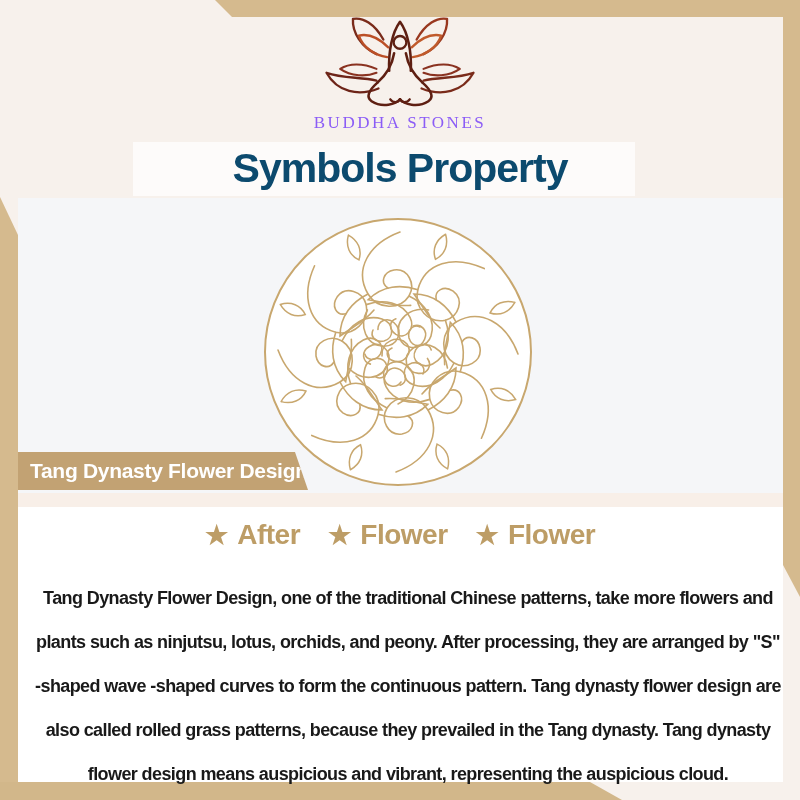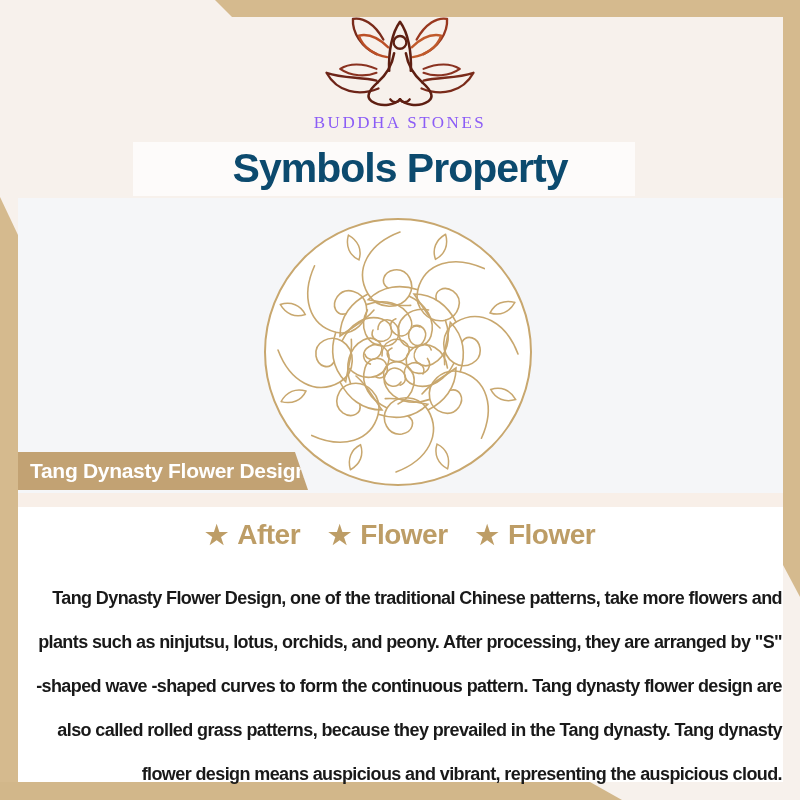--- a/index.html
+++ b/index.html
@@ -39,21 +39,21 @@
   .banner span{color:#ffffff;font-size:21px;font-weight:700;letter-spacing:-0.3px;padding-left:12px;}
 
   
   .features{position:absolute;left:0;top:518px;width:800px;display:flex;justify-content:center;gap:28px;}
   .feature{display:flex;align-items:center;gap:9px;color:#bd9d66;font-weight:700;}
   .feature .star{font-size:26px;line-height:34px;}
   .feature .lbl{font-size:28px;line-height:34px;letter-spacing:-0.5px;}
 
   
   .desc{position:absolute;left:34px;top:558px;width:748px;
-    font-size:18px;font-weight:700;letter-spacing:-0.6px;line-height:44px;color:#191919;text-align:right;}
+    font-size:18px;font-weight:700;letter-spacing:-0.6px;line-height:44px;color:#191919;text-align:center;}
 </style>
 </head>
 <body>
 
 <div class="canvas">
 
   <div class="heading-band"></div>
   <div class="panel-upper"></div>
   <div class="panel-divider"></div>
   <div class="panel-lower"></div>

